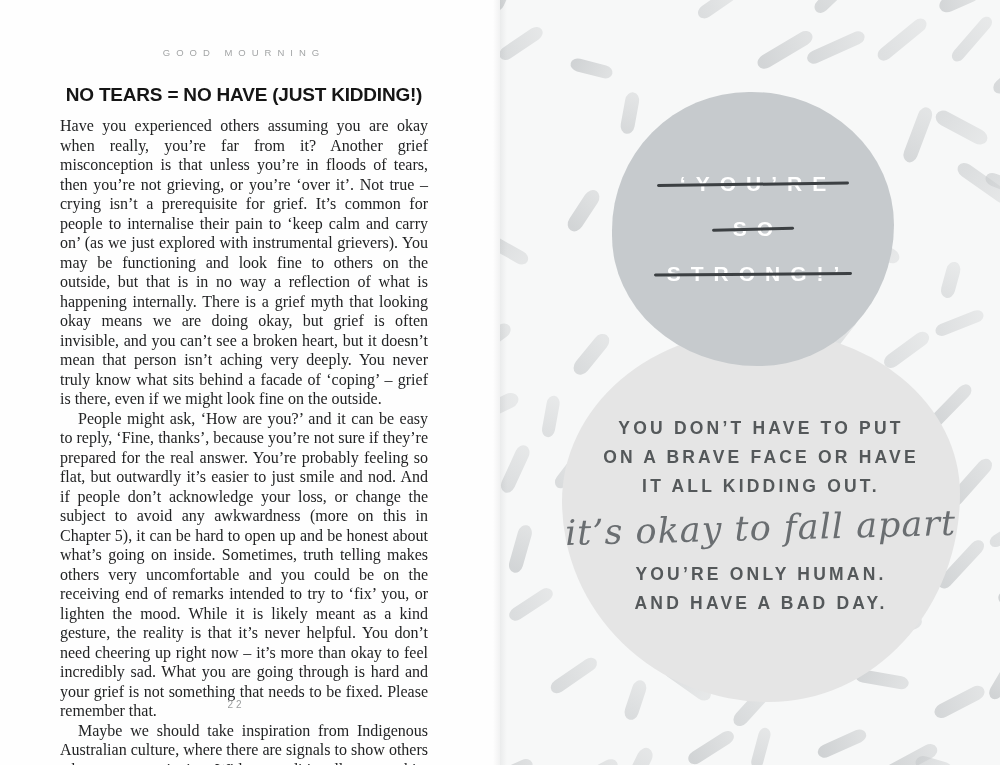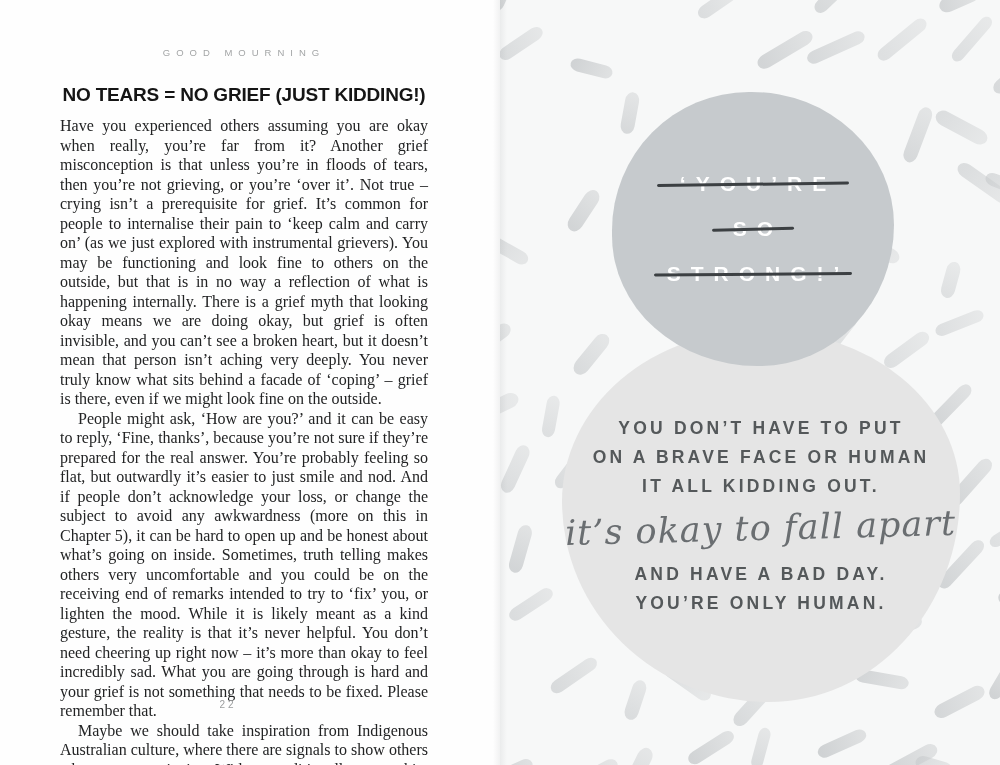--- a/index.html
+++ b/index.html
@@ -46,21 +46,21 @@
     font-family: "Liberation Serif", serif;
     font-size: 16px;
     line-height: 19.5px;
     color: #222324;
     text-align: justify;
   }
   .body-text p { margin: 0; }
   .body-text p + p { text-indent: 18px; }
   .page-number {
     position: absolute;
-    top: 699px; left: 44px; width: 368px;
+    top: 699px; left: 52px; width: 368px;
     text-align: center;
     font-size: 10px;
     letter-spacing: 3px;
     color: #9b9d9e;
   }
 
   
   .gutter {
     position: absolute;
     left: 493px; top: 0; width: 14px; height: 765px;
@@ -151,21 +151,21 @@
     white-space: nowrap;
   }
 </style>
 </head>
 <body>
 
 <div class="spread">
 
   <div class="page-left">
     <div class="running-header">GOOD MOURNING</div>
-    <h1 class="chapter-heading">NO TEARS = NO GRIEF (JUST KIDDING!)</h1>
+    <h1 class="chapter-heading">NO TEARS = NO HAVE (JUST KIDDING!)</h1>
     <div class="body-text">
       <p>Have you experienced others assuming you are okay when really, you’re far from it? Another grief misconception is that unless you’re in floods of tears, then you’re not grieving, or you’re ‘over it’. Not true – crying isn’t a prerequisite for grief. It’s common for people to internalise their pain to ‘keep calm and carry on’ (as we just explored with instrumental grievers). You may be functioning and look fine to others on the outside, but that is in no way a reflection of what is happening internally. There is a grief myth that looking okay means we are doing okay, but grief is often invisible, and you can’t see a broken heart, but it doesn’t mean that person isn’t aching very deeply. You never truly know what sits behind a facade of ‘coping’ – grief is there, even if we might look fine on the outside.</p>
       <p>People might ask, ‘How are you?’ and it can be easy to reply, ‘Fine, thanks’, because you’re not sure if they’re prepared for the real answer. You’re probably feeling so flat, but outwardly it’s easier to just smile and nod. And if people don’t acknowledge your loss, or change the subject to avoid any awkwardness (more on this in Chapter 5), it can be hard to open up and be honest about what’s going on inside. Sometimes, truth telling makes others very uncomfortable and you could be on the receiving end of remarks intended to try to ‘fix’ you, or lighten the mood. While it is likely meant as a kind gesture, the reality is that it’s never helpful. You don’t need cheering up right now – it’s more than okay to feel incredibly sad. What you are going through is hard and your grief is not something that needs to be fixed. Please remember that.</p>
       <p>Maybe we should take inspiration from Indigenous Australian culture, where there are signals to show others when you are grieving. Widows traditionally wear white plaster ‘widow’s caps’ (also known as kopis) throughout the grieving period . . . no second-guessing there!</p>
     </div>
     <div class="page-number">22</div>
   </div>
 
   <div class="gutter"></div>
 
@@ -246,25 +246,25 @@
         <div class="stroke" style="left: 184.678px; top: 741.408px; width: 52.3963px; height: 12.8241px; opacity: 0.78; transform: rotate(-32.3deg);"></div>
         <div class="stroke" style="left: 239.635px; top: 742.025px; width: 42.1414px; height: 12.3515px; opacity: 0.62; transform: rotate(-74.9deg);"></div>
         <div class="stroke" style="left: 315.688px; top: 737.055px; width: 52.3577px; height: 12.9145px; opacity: 0.82; transform: rotate(-24.2deg);"></div>
         <div class="stroke" style="left: 382.348px; top: 754.419px; width: 58.4161px; height: 14.143px; opacity: 0.76; transform: rotate(-28.2deg);"></div>
         <div class="stroke" style="left: 414.633px; top: 759.149px; width: 37.8081px; height: 14.2752px; opacity: 0.59; transform: rotate(16.2deg);"></div>
       </div>
 
     <div class="white-blob">
       <div class="message">
         <div class="msg-line">YOU DON’T HAVE TO PUT</div>
-        <div class="msg-line">ON A BRAVE FACE OR HUMAN</div>
+        <div class="msg-line">ON A BRAVE FACE OR HAVE</div>
         <div class="msg-line">IT ALL KIDDING OUT.</div>
         <div class="script-line">it’s okay to fall apart</div>
+        <div class="msg-line">YOU’RE ONLY HUMAN.</div>
         <div class="msg-line">AND HAVE A BAD DAY.</div>
-        <div class="msg-line">YOU’RE ONLY HUMAN.</div>
       </div>
     </div>
 
     <div class="gray-circle">
       <div class="quote-line">
         <span class="strike strike-1"></span>
         <span>‘YOU’RE</span>
       </div>
       <div class="quote-line">
         <span class="strike strike-2"></span>

